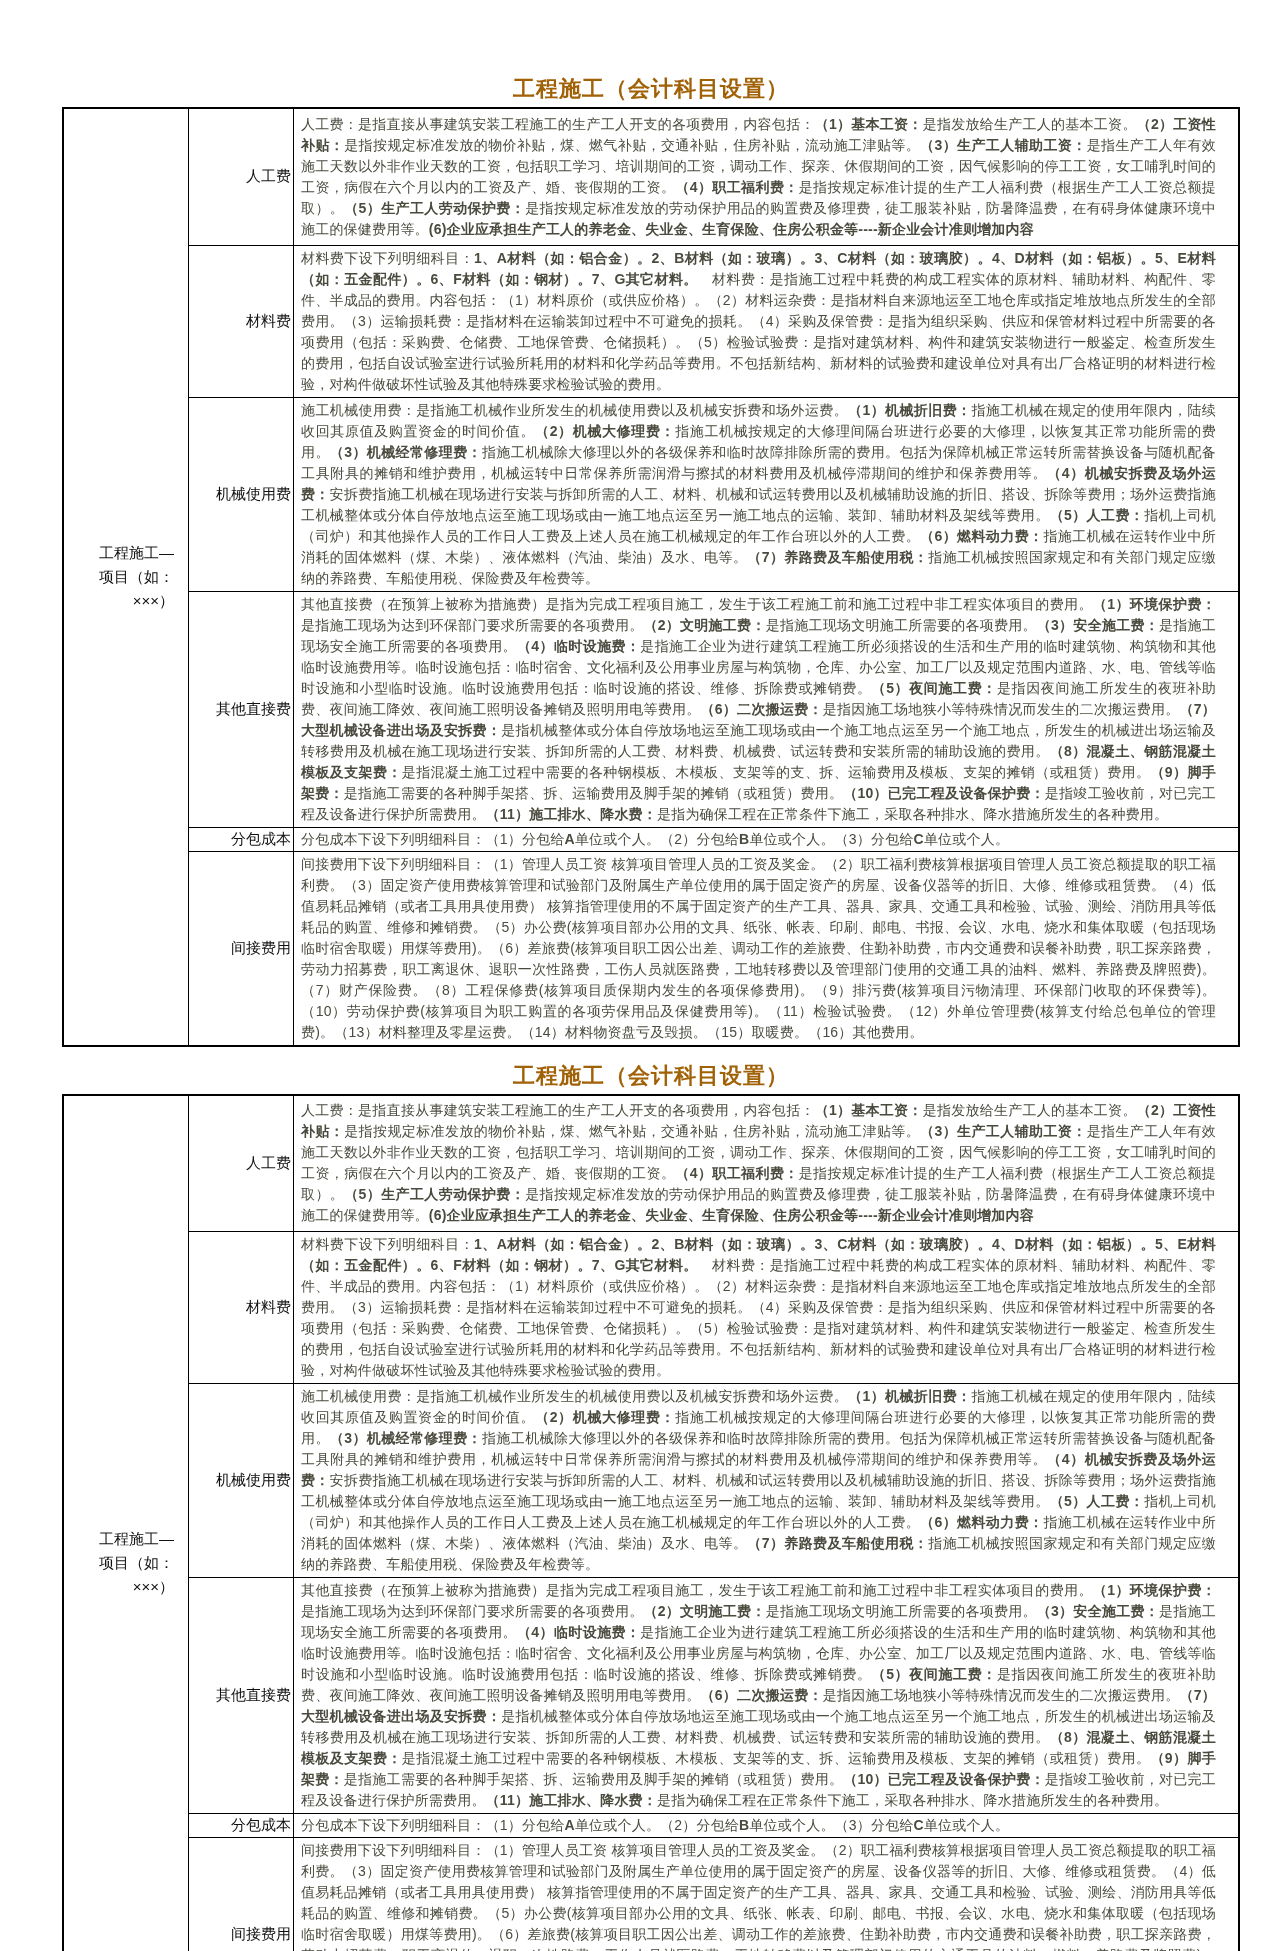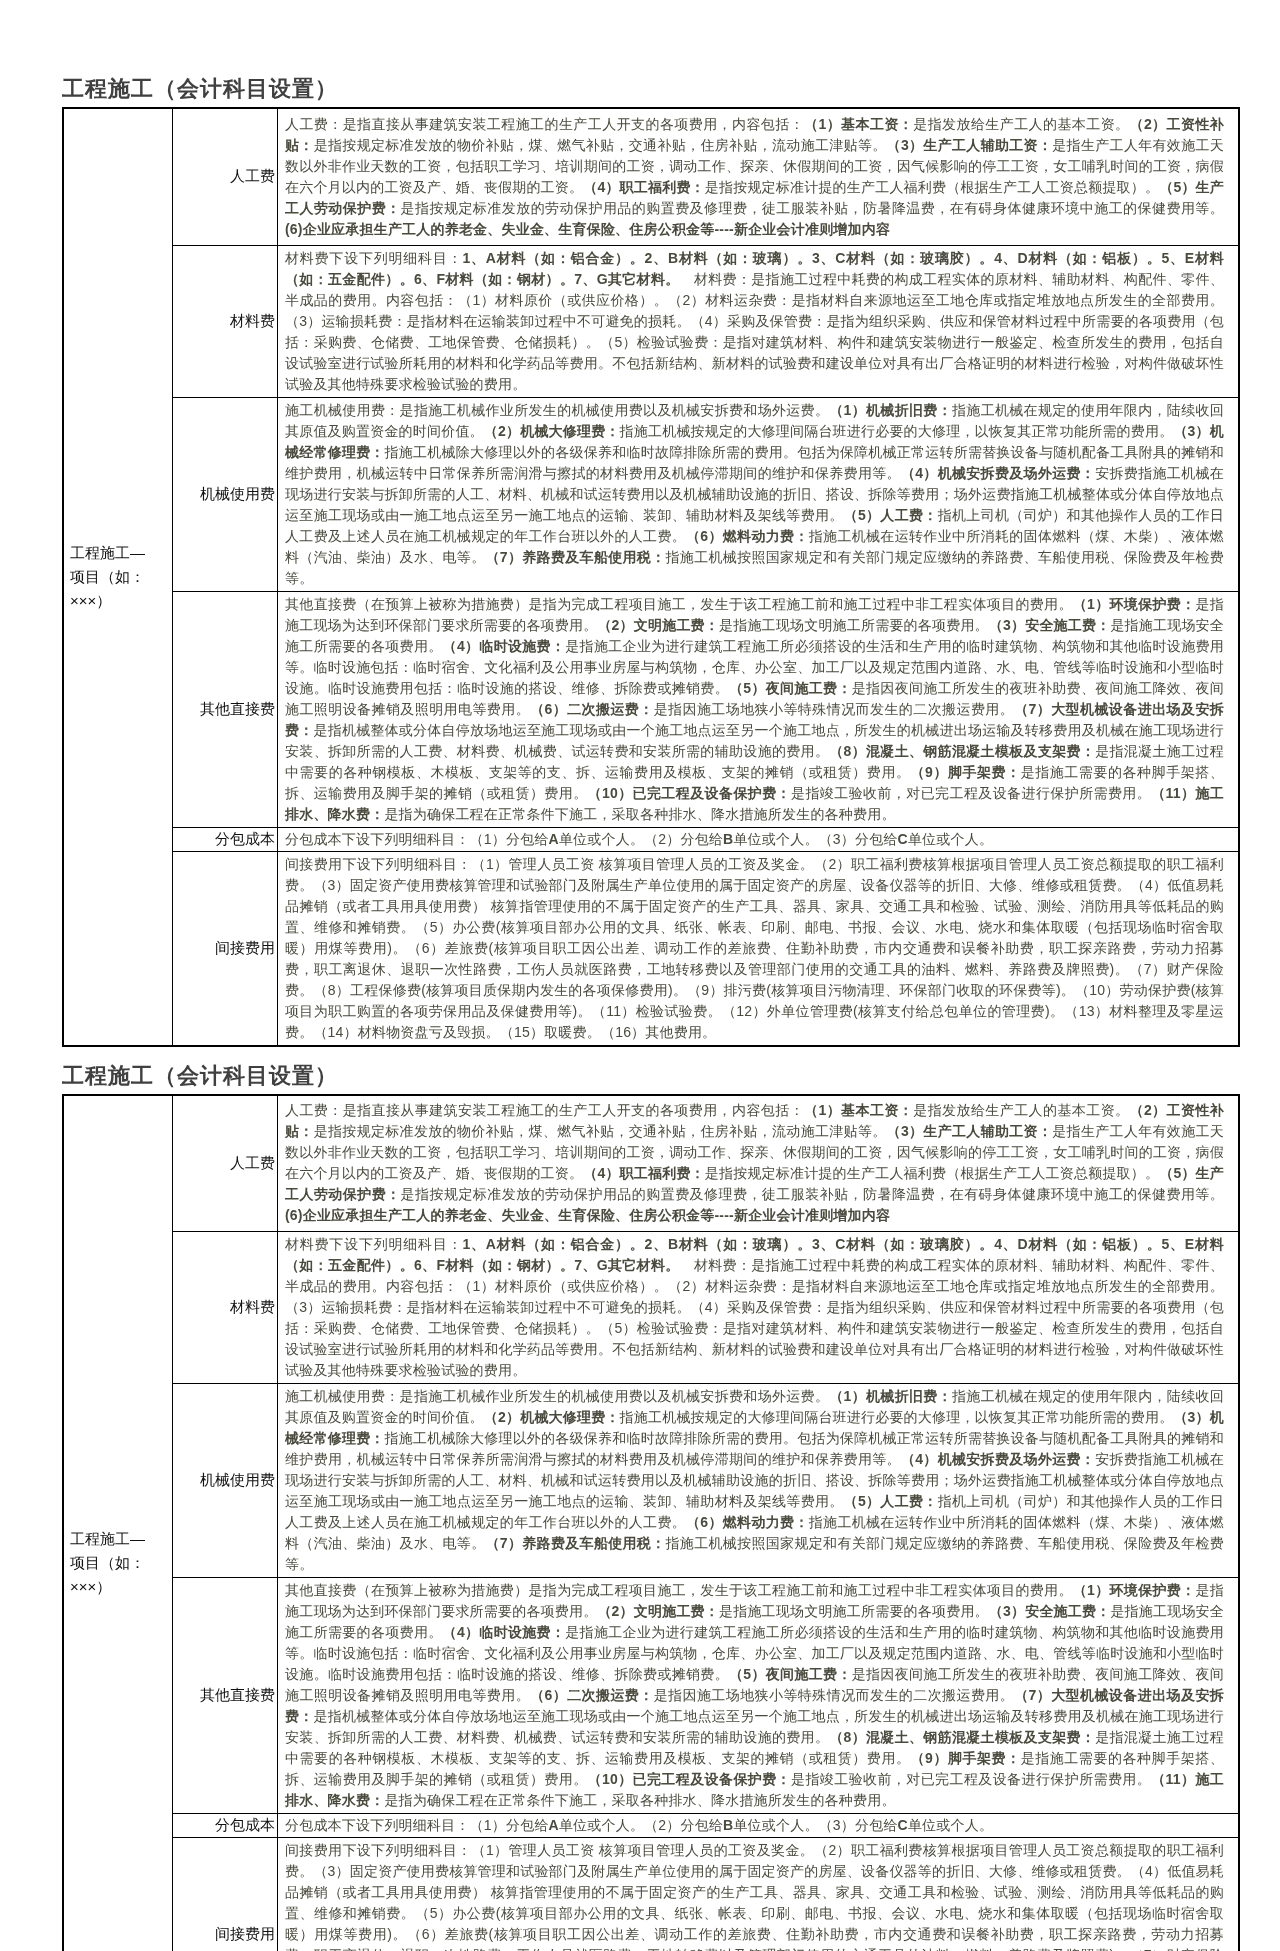--- a/index.html
+++ b/index.html
@@ -10,57 +10,58 @@
   }
   html,body{margin:0;padding:0;background:var(--bg);}
   body{
     width:1280px;min-height:1951px;
     font-family:"Liberation Sans","DejaVu Sans",sans-serif;
     -webkit-font-smoothing:antialiased;
   }
   .page{padding:76px 40px 12px 62px;}
   .doc-title{
     width:1178px;
+    text-align:center;
     font-weight:bold;
     font-size:22px;
     line-height:26px;
-    color:#404040;
+    color:#a16207;
     letter-spacing:1px;
     font-family:"Liberation Serif","DejaVu Serif",serif;
     margin:0 0 5px 0;
   }
   .doc-title.second{margin-top:16px;}
   table.acct{
     border-collapse:collapse;
     width:1178px;
     table-layout:fixed;
     border:2px solid var(--border);
   }
   table.acct td{
     border:1px solid var(--border);
     vertical-align:middle;
   }
   td.proj{
     width:96px;
-    text-align:left;
+    text-align:right;
     color:var(--label-text);
     font-size:15px;
     line-height:24px;
-    padding:6px;
+    padding:14px;
   }
   td.rowlabel{
     width:100px;
     text-align:right;
     color:var(--label-text);
     font-size:15px;
     padding:2px;
   }
   td.body{
     vertical-align:top;
-    padding:2px 14px 2px 7px;
+    padding:2px 22px 2px 7px;
     font-size:14px;
     line-height:21px;
     color:var(--body-text);
     text-align:justify;
     letter-spacing:0.2px;
   }
   td.body b{font-weight:bold;}
   tr.r0{height:137px}
   tr.r1{height:150px}
   tr.r2{height:155px}

